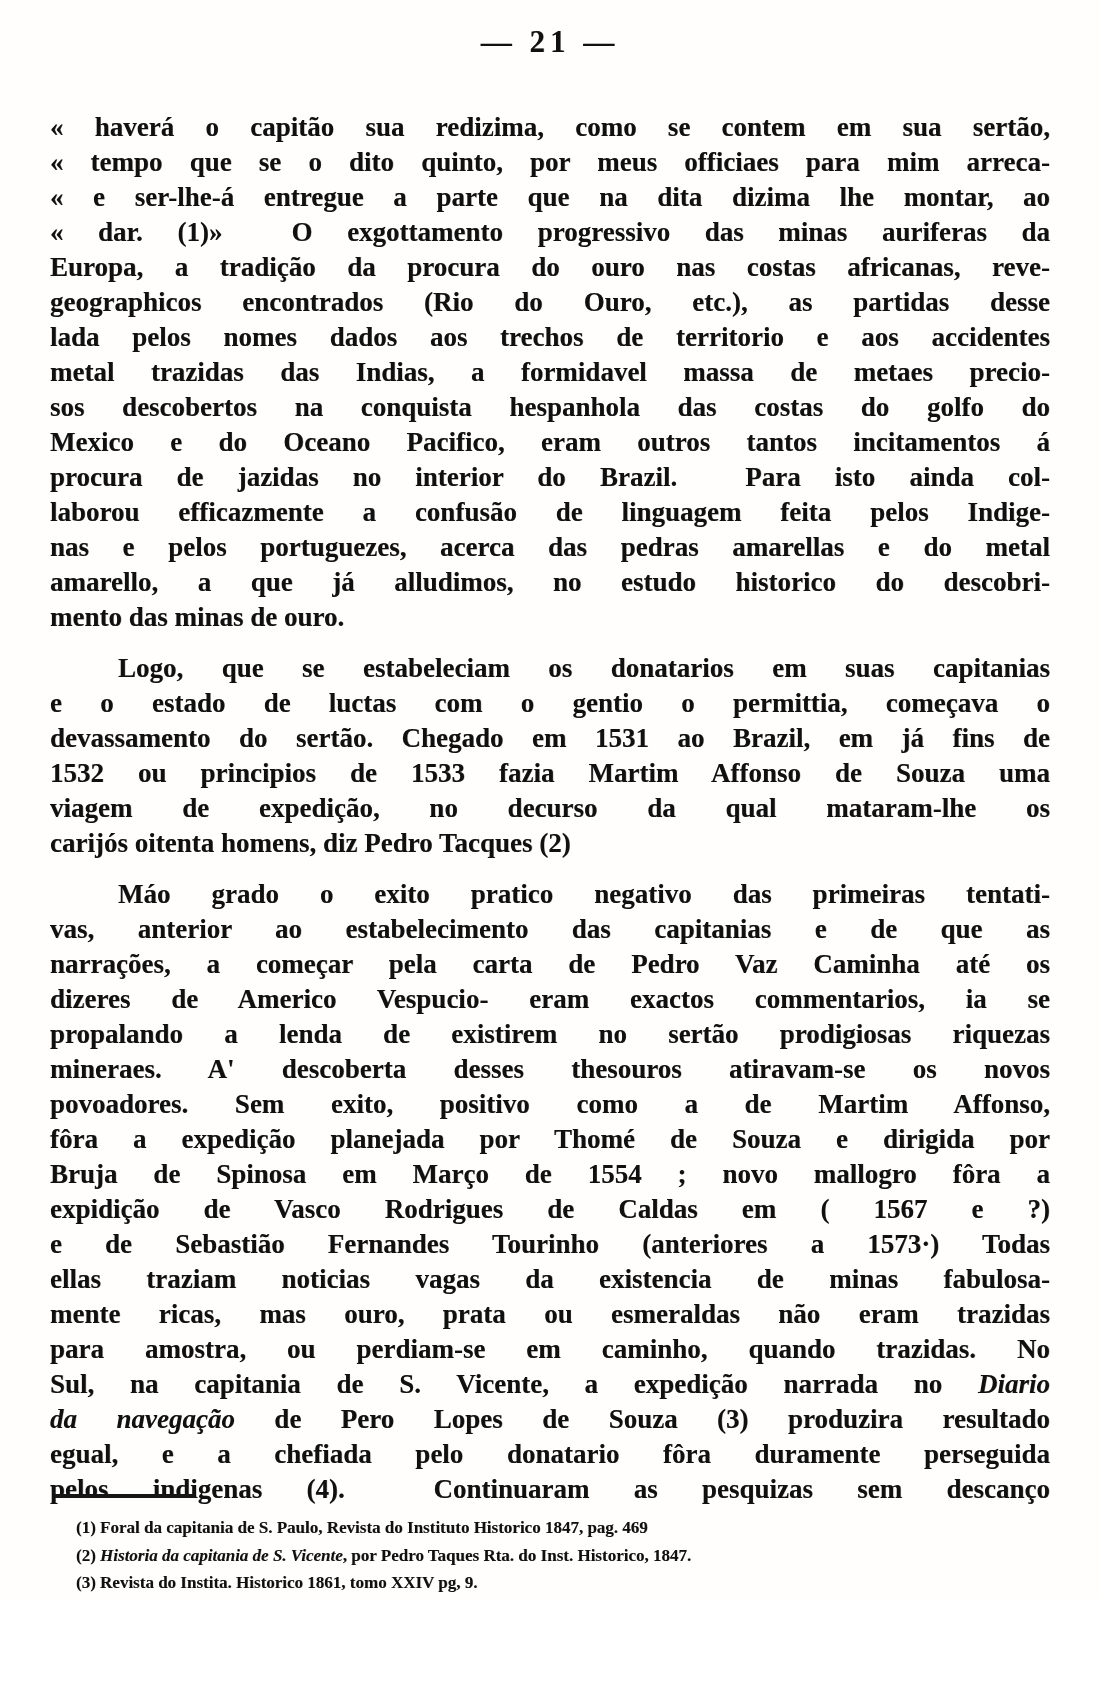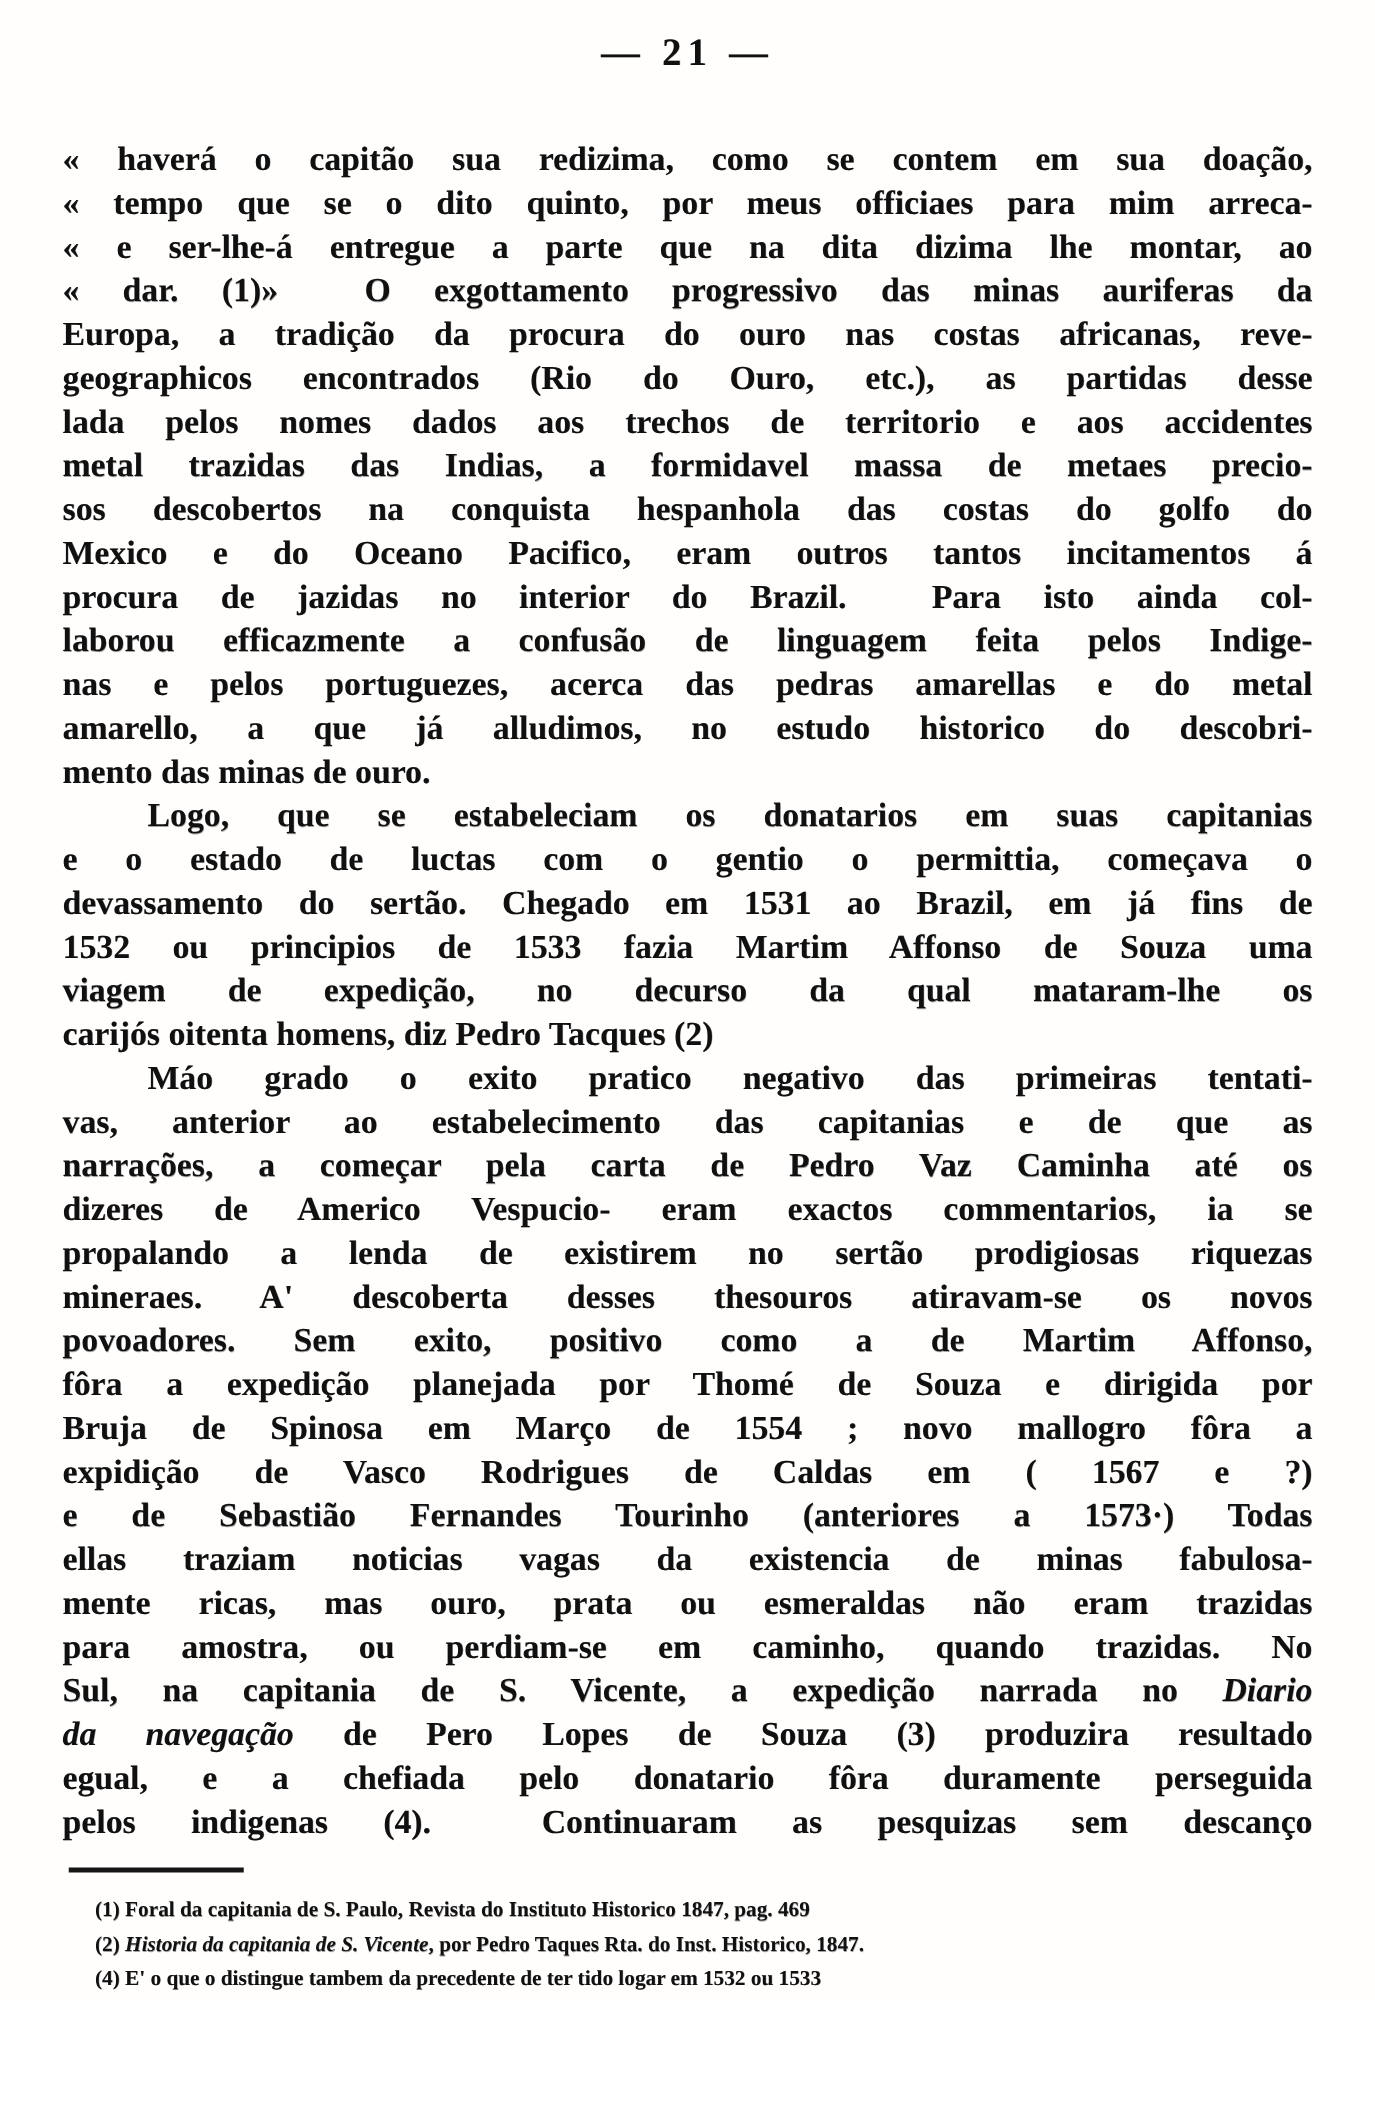--- a/index.html
+++ b/index.html
@@ -30,21 +30,21 @@
     left: 50px;
     width: 1000px;
     font-size: 27px;
     line-height: 35px;
   }
   .t-line {
     text-align: justify;
     text-align-last: left;
   }
   .t-line.justify { text-align-last: justify; }
-  .t-line.indent { text-indent: 68px; }
+  .t-line.indent { text-indent: 68px; margin-top: 16px; }
   .it { font-style: italic; }
   .fn-rule {
     position: absolute;
     top: 1494px;
     left: 55px;
     width: 140px;
     height: 4px;
     background: #161616;
   }
   .fn-block {
@@ -58,21 +58,21 @@
   .fn-line { text-align: left; }
   .fn-line.indent { text-indent: 28px; }
 </style>
 </head>
 <body>
 
 <div class="page">
   <div class="page-number">— 21 —</div>
 
   <div class="body-block" id="body-lines">
-      <div class="t-line justify"><span>« haverá o capitão sua redizima, como se contem em sua doação,</span></div>
+      <div class="t-line justify"><span>« haverá o capitão sua redizima, como se contem em sua sertão,</span></div>
       <div class="t-line justify"><span>« tempo que se o dito quinto, por meus officiaes para mim arreca-</span></div>
       <div class="t-line justify"><span>« e ser-lhe-á entregue a parte que na dita dizima lhe montar, ao</span></div>
       <div class="t-line justify"><span>« dar. (1)»&nbsp; O exgottamento progressivo das minas auriferas da</span></div>
       <div class="t-line justify"><span>Europa, a tradição da procura do ouro nas costas africanas, reve-</span></div>
       <div class="t-line justify"><span>geographicos encontrados (Rio do Ouro, etc.), as partidas desse</span></div>
       <div class="t-line justify"><span>lada pelos nomes dados aos trechos de territorio e aos accidentes</span></div>
       <div class="t-line justify"><span>metal trazidas das Indias, a formidavel massa de metaes precio-</span></div>
       <div class="t-line justify"><span>sos descobertos na conquista hespanhola das costas do golfo do</span></div>
       <div class="t-line justify"><span>Mexico e do Oceano Pacifico, eram outros tantos incitamentos á</span></div>
       <div class="t-line justify"><span>procura de jazidas no interior do Brazil.&nbsp; Para isto ainda col-</span></div>
@@ -104,16 +104,17 @@
       <div class="t-line justify"><span class="it">da navegação</span><span> de Pero Lopes de Souza (3) produzira resultado</span></div>
       <div class="t-line justify"><span>egual, e a chefiada pelo donatario fôra duramente perseguida</span></div>
       <div class="t-line justify"><span>pelos indigenas (4).&nbsp; Continuaram as pesquizas sem descanço</span></div>
     </div>
 
   <div class="fn-rule"></div>
 
   <div class="fn-block" id="footnote-lines">
       <div class="fn-line indent"><span>(1) Foral da capitania de S. Paulo, Revista do Instituto Historico 1847, pag. 469</span></div>
       <div class="fn-line indent"><span>(2) </span><span class="it">Historia da capitania de S. Vicente</span><span>, por Pedro Taques Rta. do Inst. Historico, 1847.</span></div>
+      <div class="fn-line indent"><span>(3) Revista do Instita. Historico 1861, tomo XXIV pg, 9.</span></div>
       <div class="fn-line indent"><span>(4) E' o que o distingue tambem da precedente de ter tido logar em 1532 ou 1533</span></div>
       <div class="fn-line"><span>quando e outra fora de 1531</span></div>
     </div>
 </div>
 
 </body></html>

